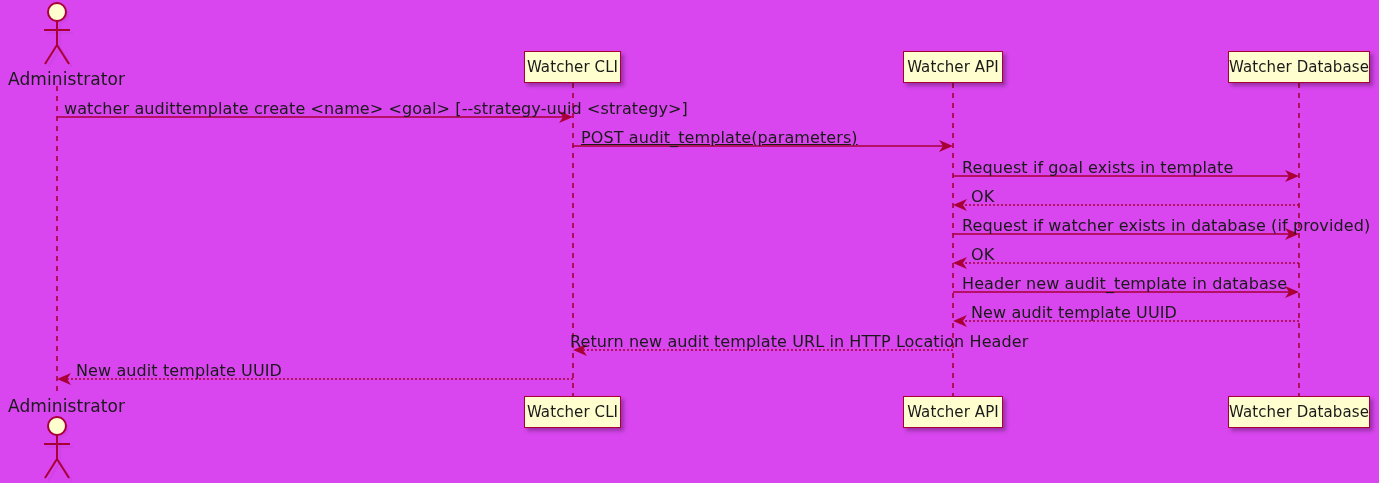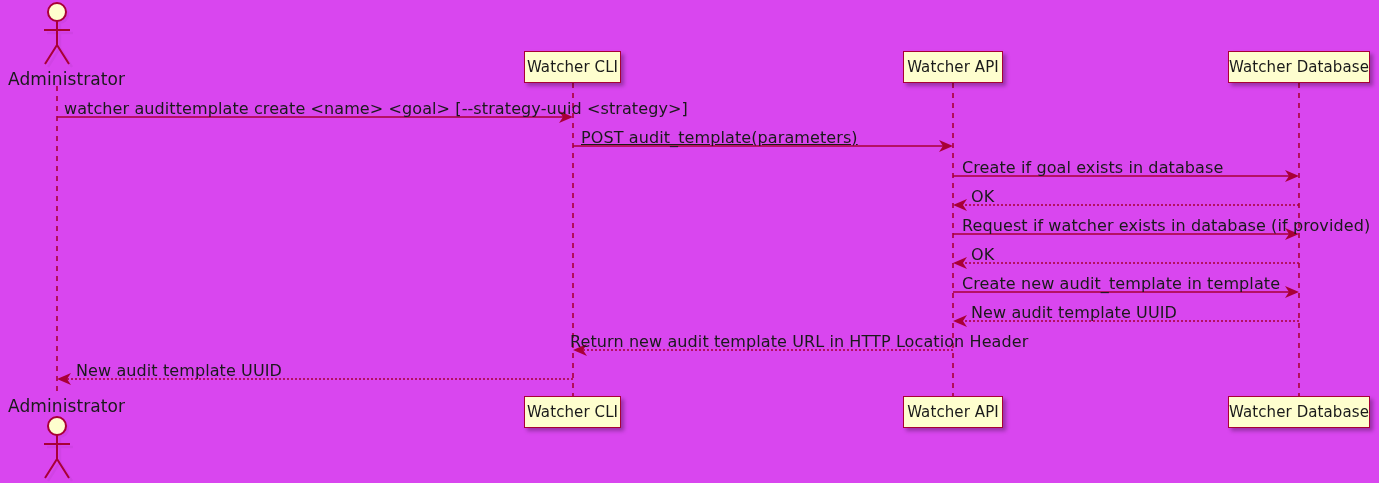--- a/index.html
+++ b/index.html
@@ -193,29 +193,29 @@
   </div>
 
   <div class="actor-label" style="left:8px; top:69px;">Administrator</div>
 
   <div class="actor-label" style="left:8px; top:396px;">Administrator</div>
 
   <div class="msg-label" style="left:64px; top:99px;">watcher audittemplate create &lt;name&gt; &lt;goal&gt; [--strategy-uuid &lt;strategy&gt;]</div>
 
   <div class="msg-label" style="left:581px; top:128px;text-decoration:underline;">POST audit_template(parameters)</div>
 
-  <div class="msg-label" style="left:962px; top:158px;">Create if goal exists in database</div>
+  <div class="msg-label" style="left:962px; top:158px;">Request if goal exists in template</div>
 
   <div class="msg-label" style="left:971px; top:187px;">OK</div>
 
   <div class="msg-label" style="left:962px; top:216px;">Request if watcher exists in database (if provided)</div>
 
   <div class="msg-label" style="left:971px; top:245px;">OK</div>
 
-  <div class="msg-label" style="left:962px; top:274px;">Create new audit_template in template</div>
+  <div class="msg-label" style="left:962px; top:274px;">Header new audit_template in database</div>
 
   <div class="msg-label" style="left:971px; top:303px;">New audit template UUID</div>
 
   <div class="msg-label" style="left:570px; top:332px;">Return new audit template URL in HTTP Location Header</div>
 
   <div class="msg-label" style="left:76px; top:361px;">New audit template UUID</div>
 
 </div>
 
 </body></html>

